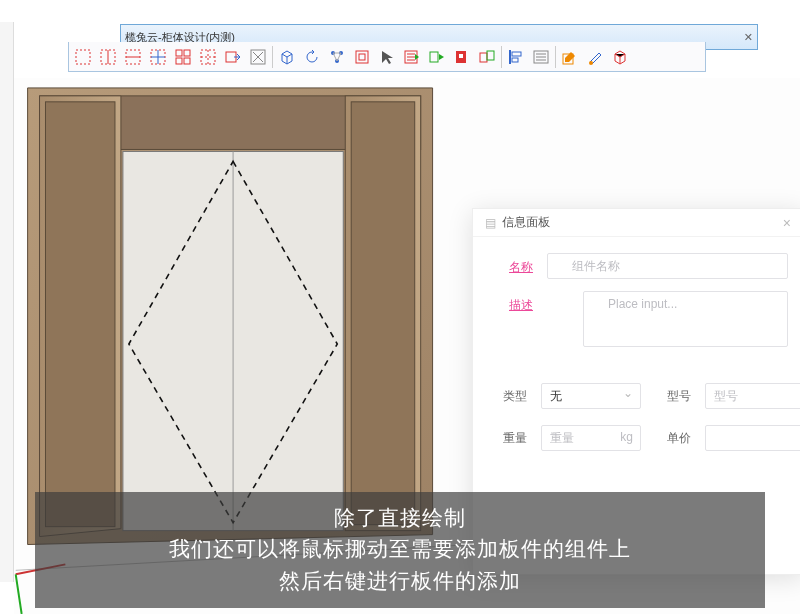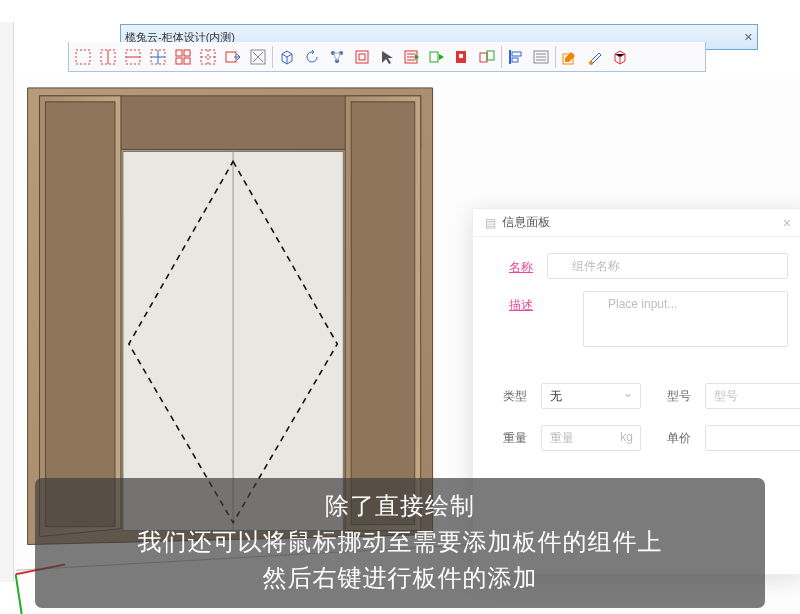--- a/index.html
+++ b/index.html
@@ -165,24 +165,23 @@
   }
 
   
   .subtitle {
     position: absolute;
     left: 35px; right: 35px; bottom: 6px;
     background: rgba(60,60,60,0.68);
     color: #fff;
     text-align: center;
     padding: 10px 4px 12px;
-    font-size: 24px;
+    font-size: 21px;
     line-height: 1.5;
     letter-spacing: 1px;
-    border-radius: 7px;
   }
 </style>
 </head>
 <body>
 
 <div class="left-tools"></div>
 
 <div class="titlebar">
   <span>榄兔云-柜体设计(内测)</span>
   <span class="close">✕</span>

